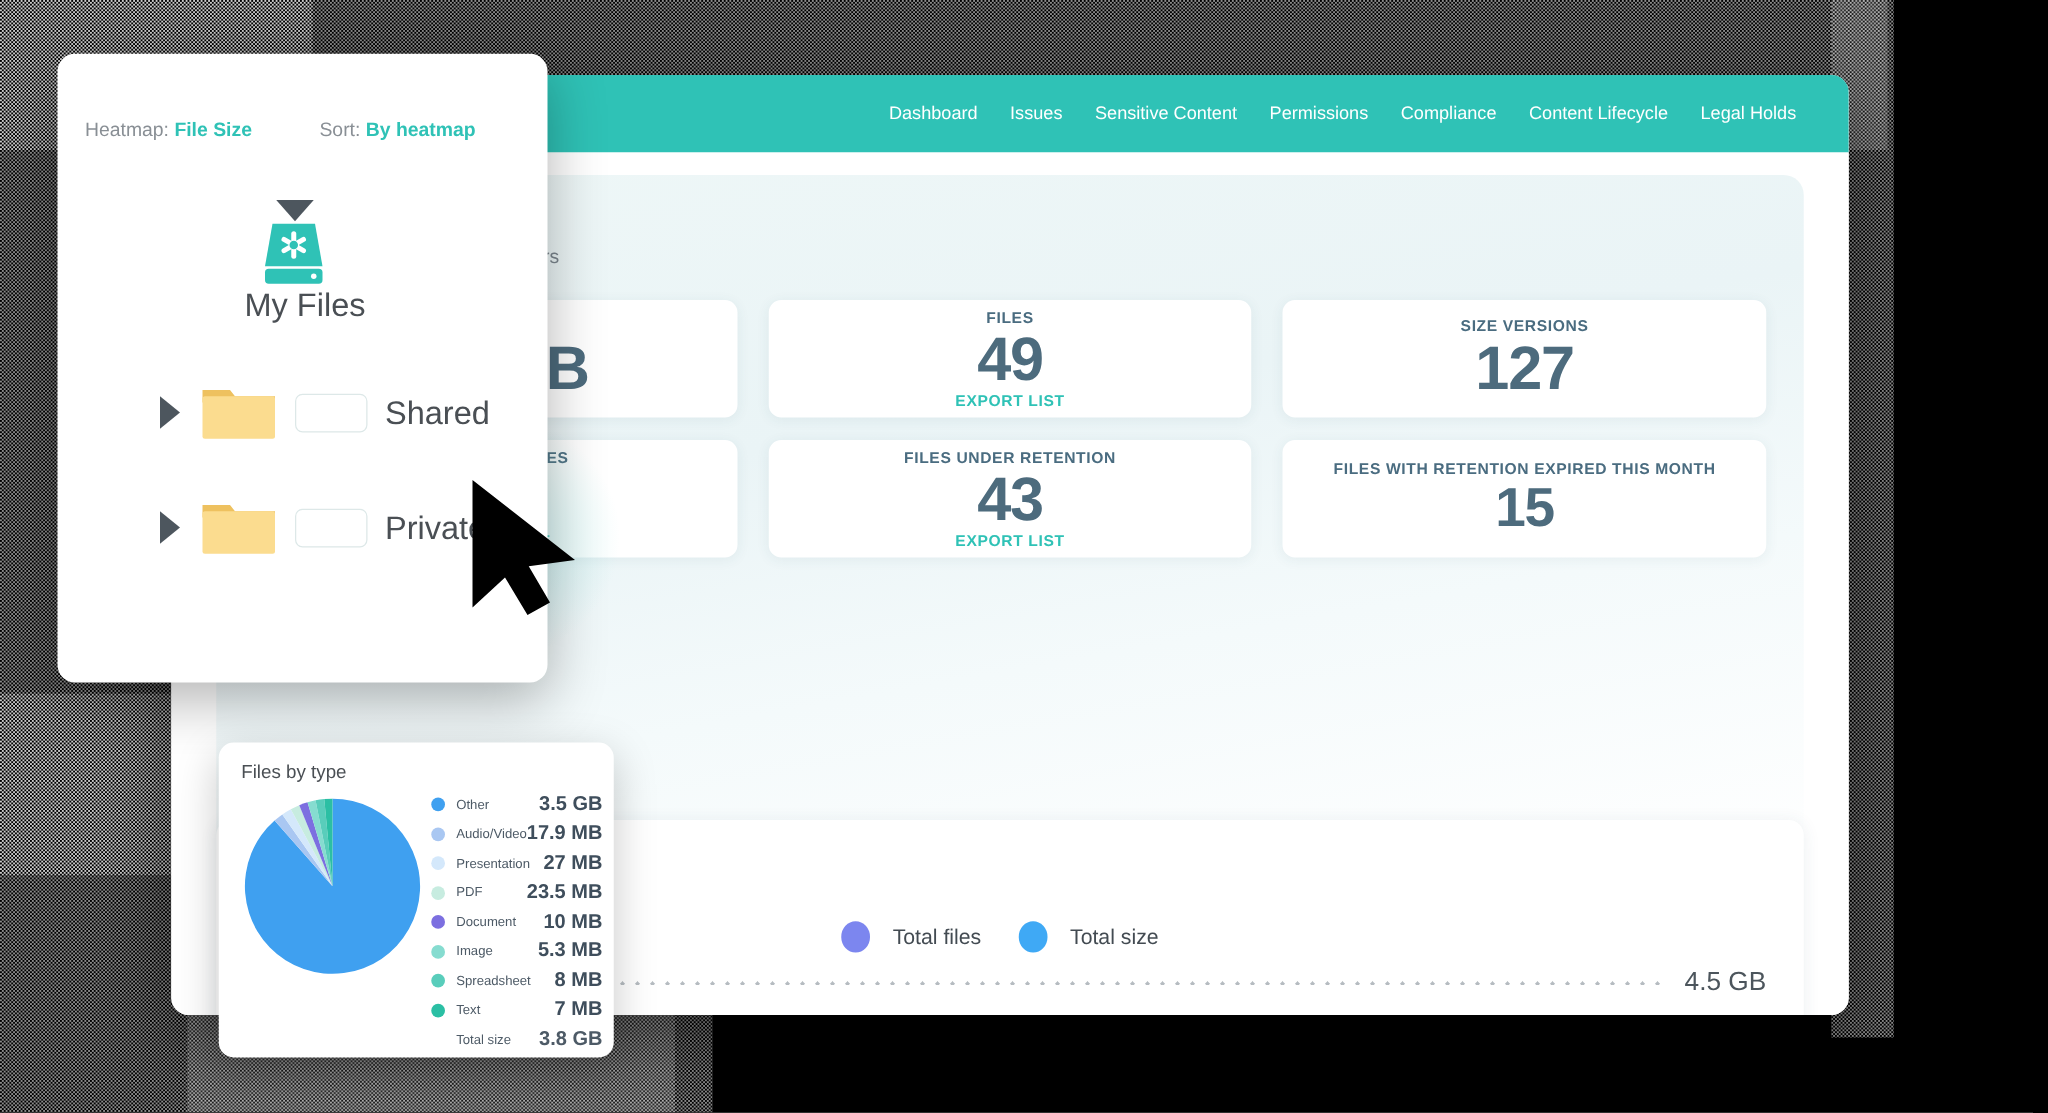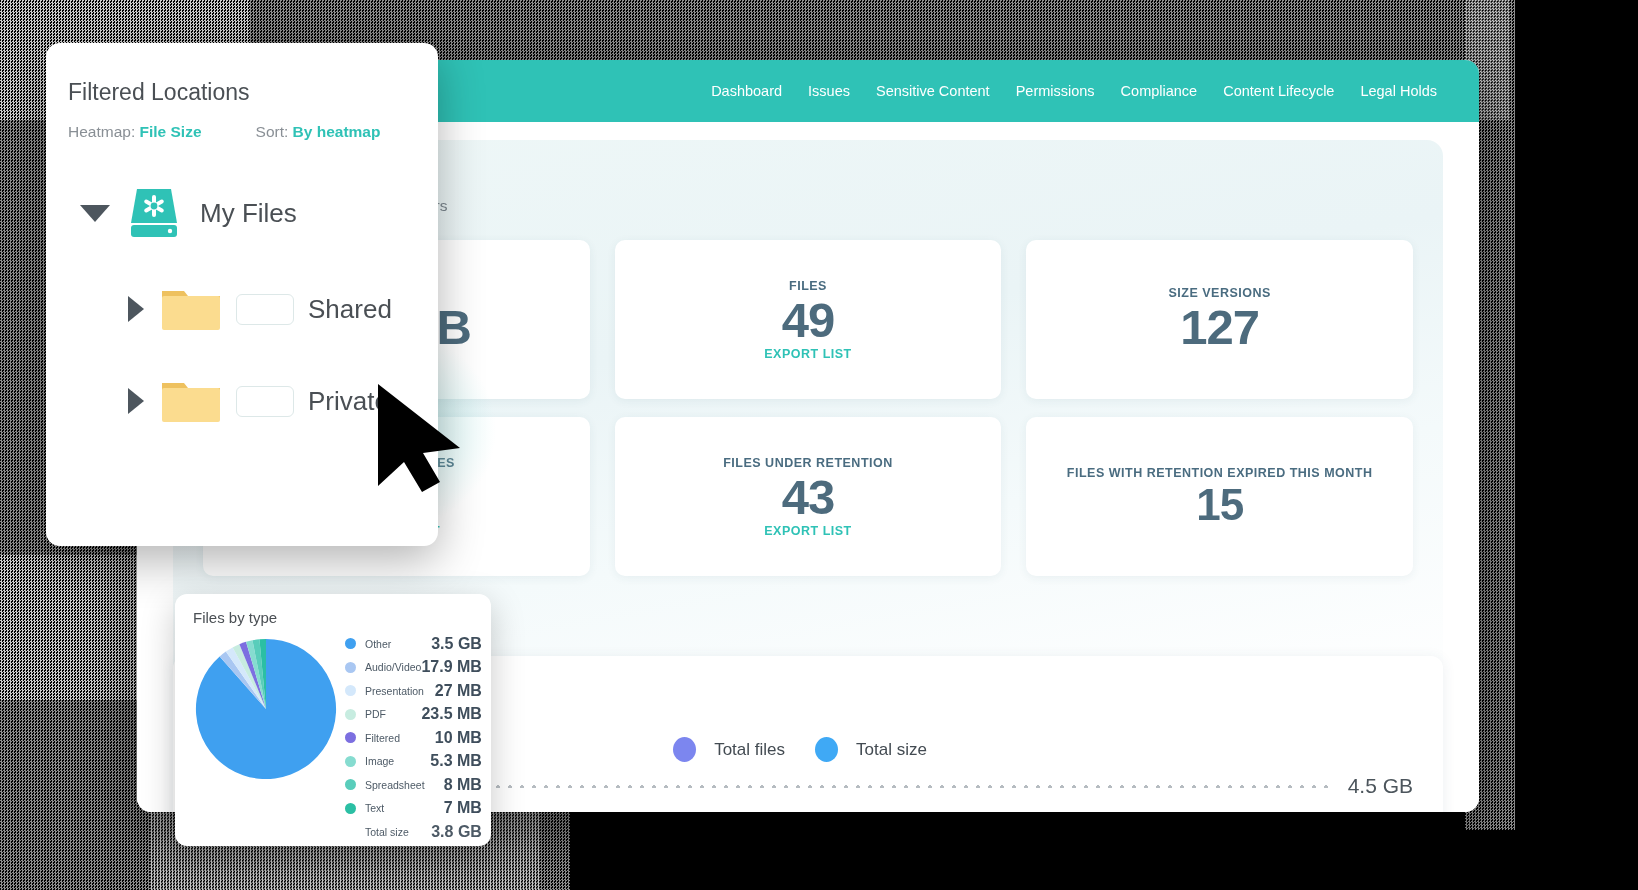--- a/index.html
+++ b/index.html
@@ -74,21 +74,21 @@
     content:""; position: absolute; right: 0; top: 0;
     width: 20px; height: 20px; border-radius: 50%; background: #2fc2b6;
   }
   .toggle-label { font-size: 15.5px; color: #7b868e; }
 
   
   .cards { display: grid; grid-template-columns: repeat(3, 1fr); gap: 25px; }
   .card {
     background: #fff; border-radius: 10px;
     box-shadow: 0 2px 10px rgba(40,80,100,.07);
-    height: 159px;
+    height: 94px;
     display: flex; flex-direction: column; align-items: center; justify-content: center;
     text-align: center;
   }
   .card .kicker {
     font-size: 12.5px; font-weight: bold; color: #4a6c80;
     letter-spacing: .5px; line-height: 1.35;
   }
   .card .value {
     font-size: 49px; font-weight: bold; color: #4d6b7d; line-height: 1.05;
     letter-spacing: -1px;
@@ -140,21 +140,21 @@
     box-shadow: 0 14px 46px rgba(0,0,0,.30);
     padding: 36px 30px 0 22px;
   }
   #loc-title { font-size: 23px; color: #4a4f54; margin-left: 0; }
   #loc-meta { display: flex; gap: 54px; margin-top: 17px; font-size: 15.5px; }
   #loc-meta .k { color: #898f95; }
   #loc-meta .v { color: #2fc2b6; font-weight: bold; }
 
   .tree { margin-top: 46px; }
   .tree-row { display: flex; align-items: center; }
-  .tree-row.root { margin-left: 12px; }
+  .tree-row.root { margin-left: 12px; flex-direction: column; }
   .tree-row.child { margin-left: 60px; margin-top: 48px; }
   .tri-down { width:0;height:0;border-left:15px solid transparent;border-right:15px solid transparent;border-top:17px solid #4d565e; margin-right:16px; }
   .tri-right { width:0;height:0;border-top:13px solid transparent;border-bottom:13px solid transparent;border-left:16px solid #4d565e; margin-right:16px; }
 
   .drive-icon { width: 56px; height: 52px; margin-right: 18px; }
   .folder-icon { width: 62px; height: 44px; margin-right: 14px; flex: none; }
 
   .heat {
     width: 58px; height: 31px; border: 1.5px solid #dde8e8; border-radius: 6px;
     background: #fff; padding: 3px; margin-right: 14px; flex: none;
@@ -291,21 +291,20 @@
         </div>
 
       </div>
 
     </div>
   </div>
 
   <div id="glow"></div>
 
   <div id="locations">
-    <div id="loc-title">Filtered Locations</div>
 
     <div id="loc-meta">
       <div>
         <span class="k">Heatmap:</span>
         <span class="v">File Size</span>
       </div>
       <div>
         <span class="k">Sort:</span>
         <span class="v">By heatmap</span>
       </div>
@@ -393,21 +392,21 @@
             <span class="pname">Presentation</span>
             <span class="pval">27 MB</span>
           </div>
           <div class="plrow">
             <span class="pdot" style="background:#c7ece0"></span>
             <span class="pname">PDF</span>
             <span class="pval">23.5 MB</span>
           </div>
           <div class="plrow">
             <span class="pdot" style="background:#7c6fe0"></span>
-            <span class="pname">Filtered</span>
+            <span class="pname">Document</span>
             <span class="pval">10 MB</span>
           </div>
           <div class="plrow">
             <span class="pdot" style="background:#86dcd0"></span>
             <span class="pname">Image</span>
             <span class="pval">5.3 MB</span>
           </div>
           <div class="plrow">
             <span class="pdot" style="background:#59cdbb"></span>
             <span class="pname">Spreadsheet</span>

